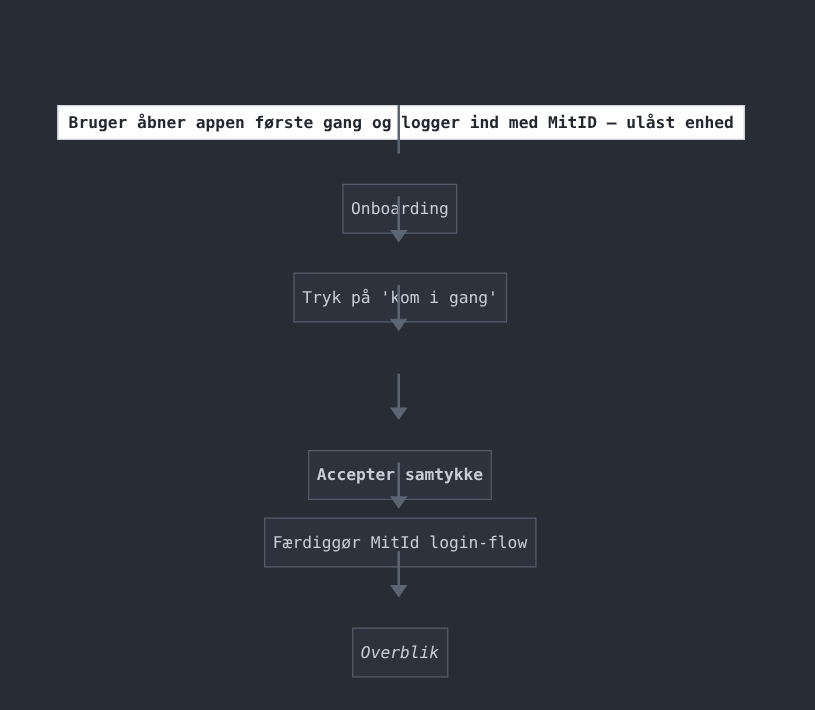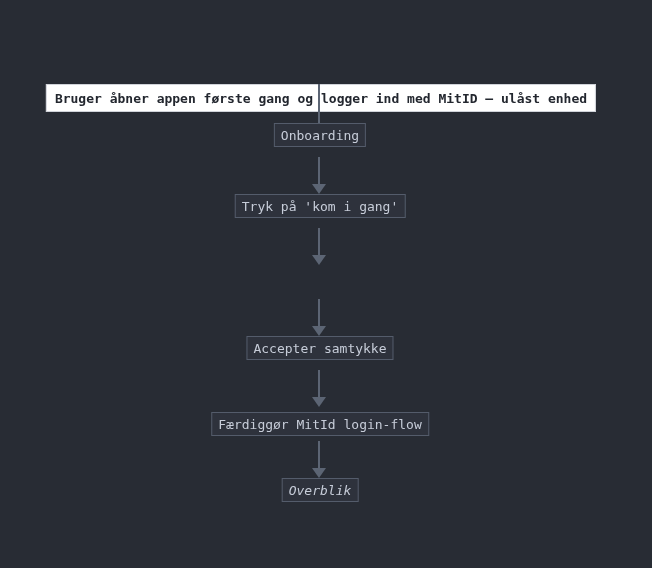--- a/index.html
+++ b/index.html
@@ -19,30 +19,31 @@
     width: 652px;
     height: 568px;
     background: var(--background);
     font-family: "DejaVu Sans Mono", "Liberation Mono", monospace;
     overflow: hidden;
   }
   .node {
     position: absolute;
     left: 320px;
     transform: translateX(-50%);
-    height: 24px;
+    height: 40px;
     display: flex;
     align-items: center;
     justify-content: center;
     white-space: nowrap;
     background: var(--node-fill);
     border: 1px solid var(--node-border);
     color: var(--node-text);
     font-size: 13px;
     padding: 0 6px;
+    margin-top: 24px;
   }
   .start-node {
     position: absolute;
     left: 321px;
     transform: translateX(-50%);
     top: 56px;
     height: 28px;
     display: flex;
     align-items: center;
     justify-content: center;
@@ -51,22 +52,22 @@
     border: 1px solid var(--start-border);
     color: var(--start-text);
     font-size: 13px;
     font-weight: bold;
     padding: 0 8px;
     margin-top: 28px;
   }
   .n1 { top: 123px; }
   .n2 { top: 194px; }
   .n3 { top: 265px; }
-  .n4 { top: 336px; }
-  .n5 { top: 412px; }
+  .n4 { top: 336px; font-weight: bold; }
+  .n5 { top: 390px; }
   .n6 { top: 478px; font-style: italic; }
   .edge-line {
     position: absolute;
     left: 318px;
     width: 2px;
     background: var(--edge);
   }
   .e1 { top: 84px;  height: 39px; }
   .e2 { top: 157px; height: 28px; }
   .e3 { top: 228px; height: 28px; }

